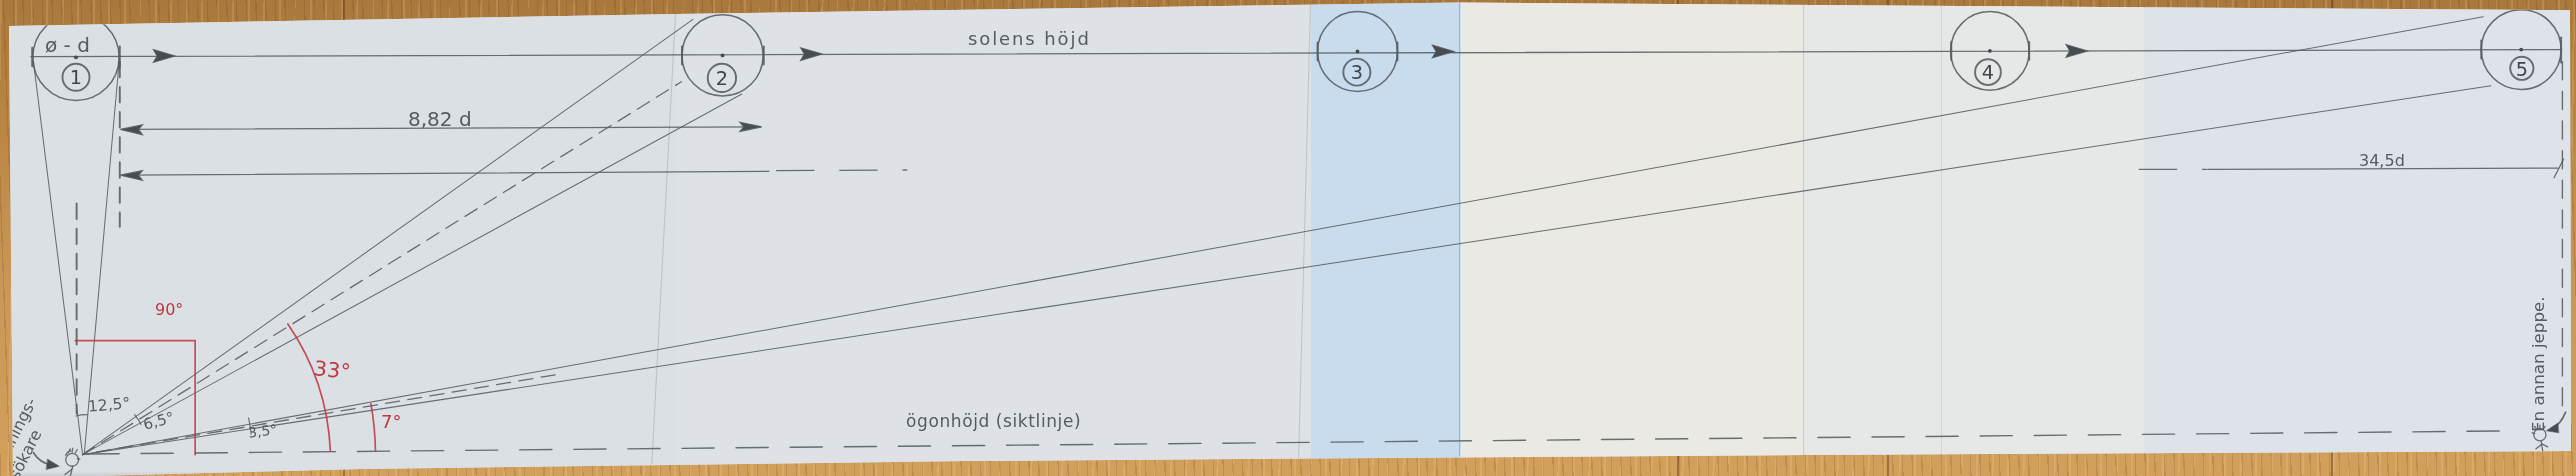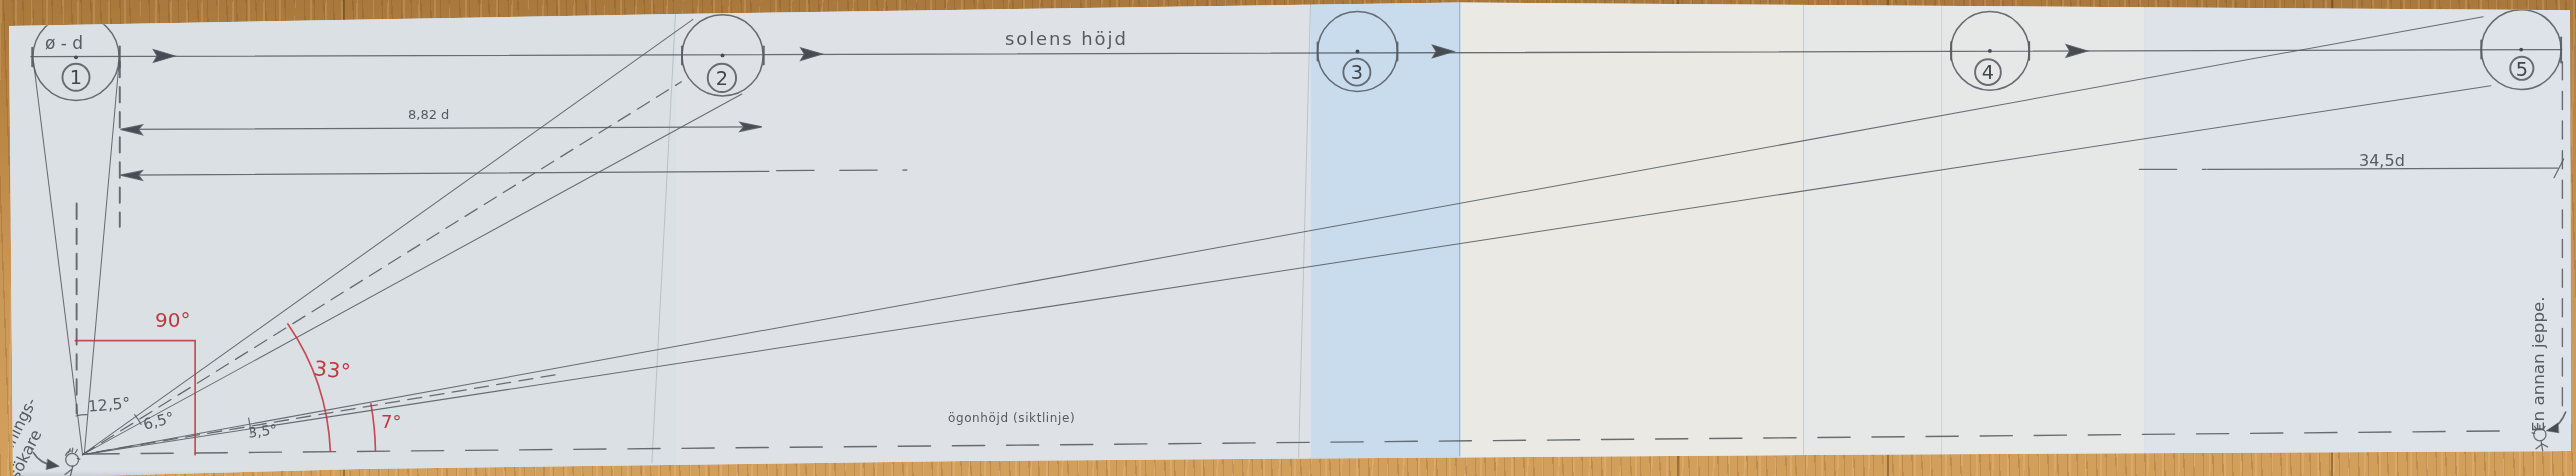--- a/index.html
+++ b/index.html
@@ -190,27 +190,27 @@
         </g>
       </g>
     </svg>
 
     <div class="num" style="left:62px;top:66px">1</div>
     <div class="num" style="left:708px;top:67px">2</div>
     <div class="num" style="left:1343px;top:61px">3</div>
     <div class="num" style="left:1974px;top:61px">4</div>
     <div class="num" style="left:2508px;top:58px">5</div>
 
-    <div class="lbl" style="left:45px;top:33px;font-size:17px">ø - d</div>
-    <div class="lbl" style="left:408px;top:107px;font-size:13px">8,82 d</div>
-    <div class="lbl" style="left:1005px;top:28px;font-size:18px;letter-spacing:1.9px">solens höjd</div>
+    <div class="lbl" style="left:45px;top:33px;font-size:20px">ø - d</div>
+    <div class="lbl" style="left:408px;top:107px;font-size:20px">8,82 d</div>
+    <div class="lbl" style="left:968px;top:28px;font-size:18px;letter-spacing:1.9px">solens höjd</div>
     <div class="lbl" style="left:2359px;top:151px;font-size:16px">34,5d</div>
-    <div class="lbl" style="left:948px;top:411px;font-size:12px;letter-spacing:0.6px">ögonhöjd (siktlinje)</div>
-
-    <div class="lbl red" style="left:155px;top:308px;font-size:20px">90°</div>
+    <div class="lbl" style="left:906px;top:411px;font-size:17px;letter-spacing:0.6px">ögonhöjd (siktlinje)</div>
+
+    <div class="lbl red" style="left:155px;top:300px;font-size:16px">90°</div>
     <div class="lbl red" style="left:314px;top:358px;font-size:20.6px;transform:rotate(6deg)">33°</div>
     <div class="lbl red" style="left:381px;top:411px;font-size:18px">7°</div>
     <div class="lbl" style="left:88px;top:396px;font-size:15.5px;transform:rotate(-5deg)">12,5°</div>
     <div class="lbl" style="left:143px;top:412px;font-size:15px;transform:rotate(-14deg)">6,5°</div>
     <div class="lbl" style="left:248px;top:423px;font-size:14px;transform:rotate(-7deg)">3,5°</div>
 
     <div class="lbl rot" style="left:22px;top:444px;font-size:16px;transform:rotate(-63deg);line-height:19.3px">
       <div>Sannings-</div>
       <div>sökare</div>
     </div>

